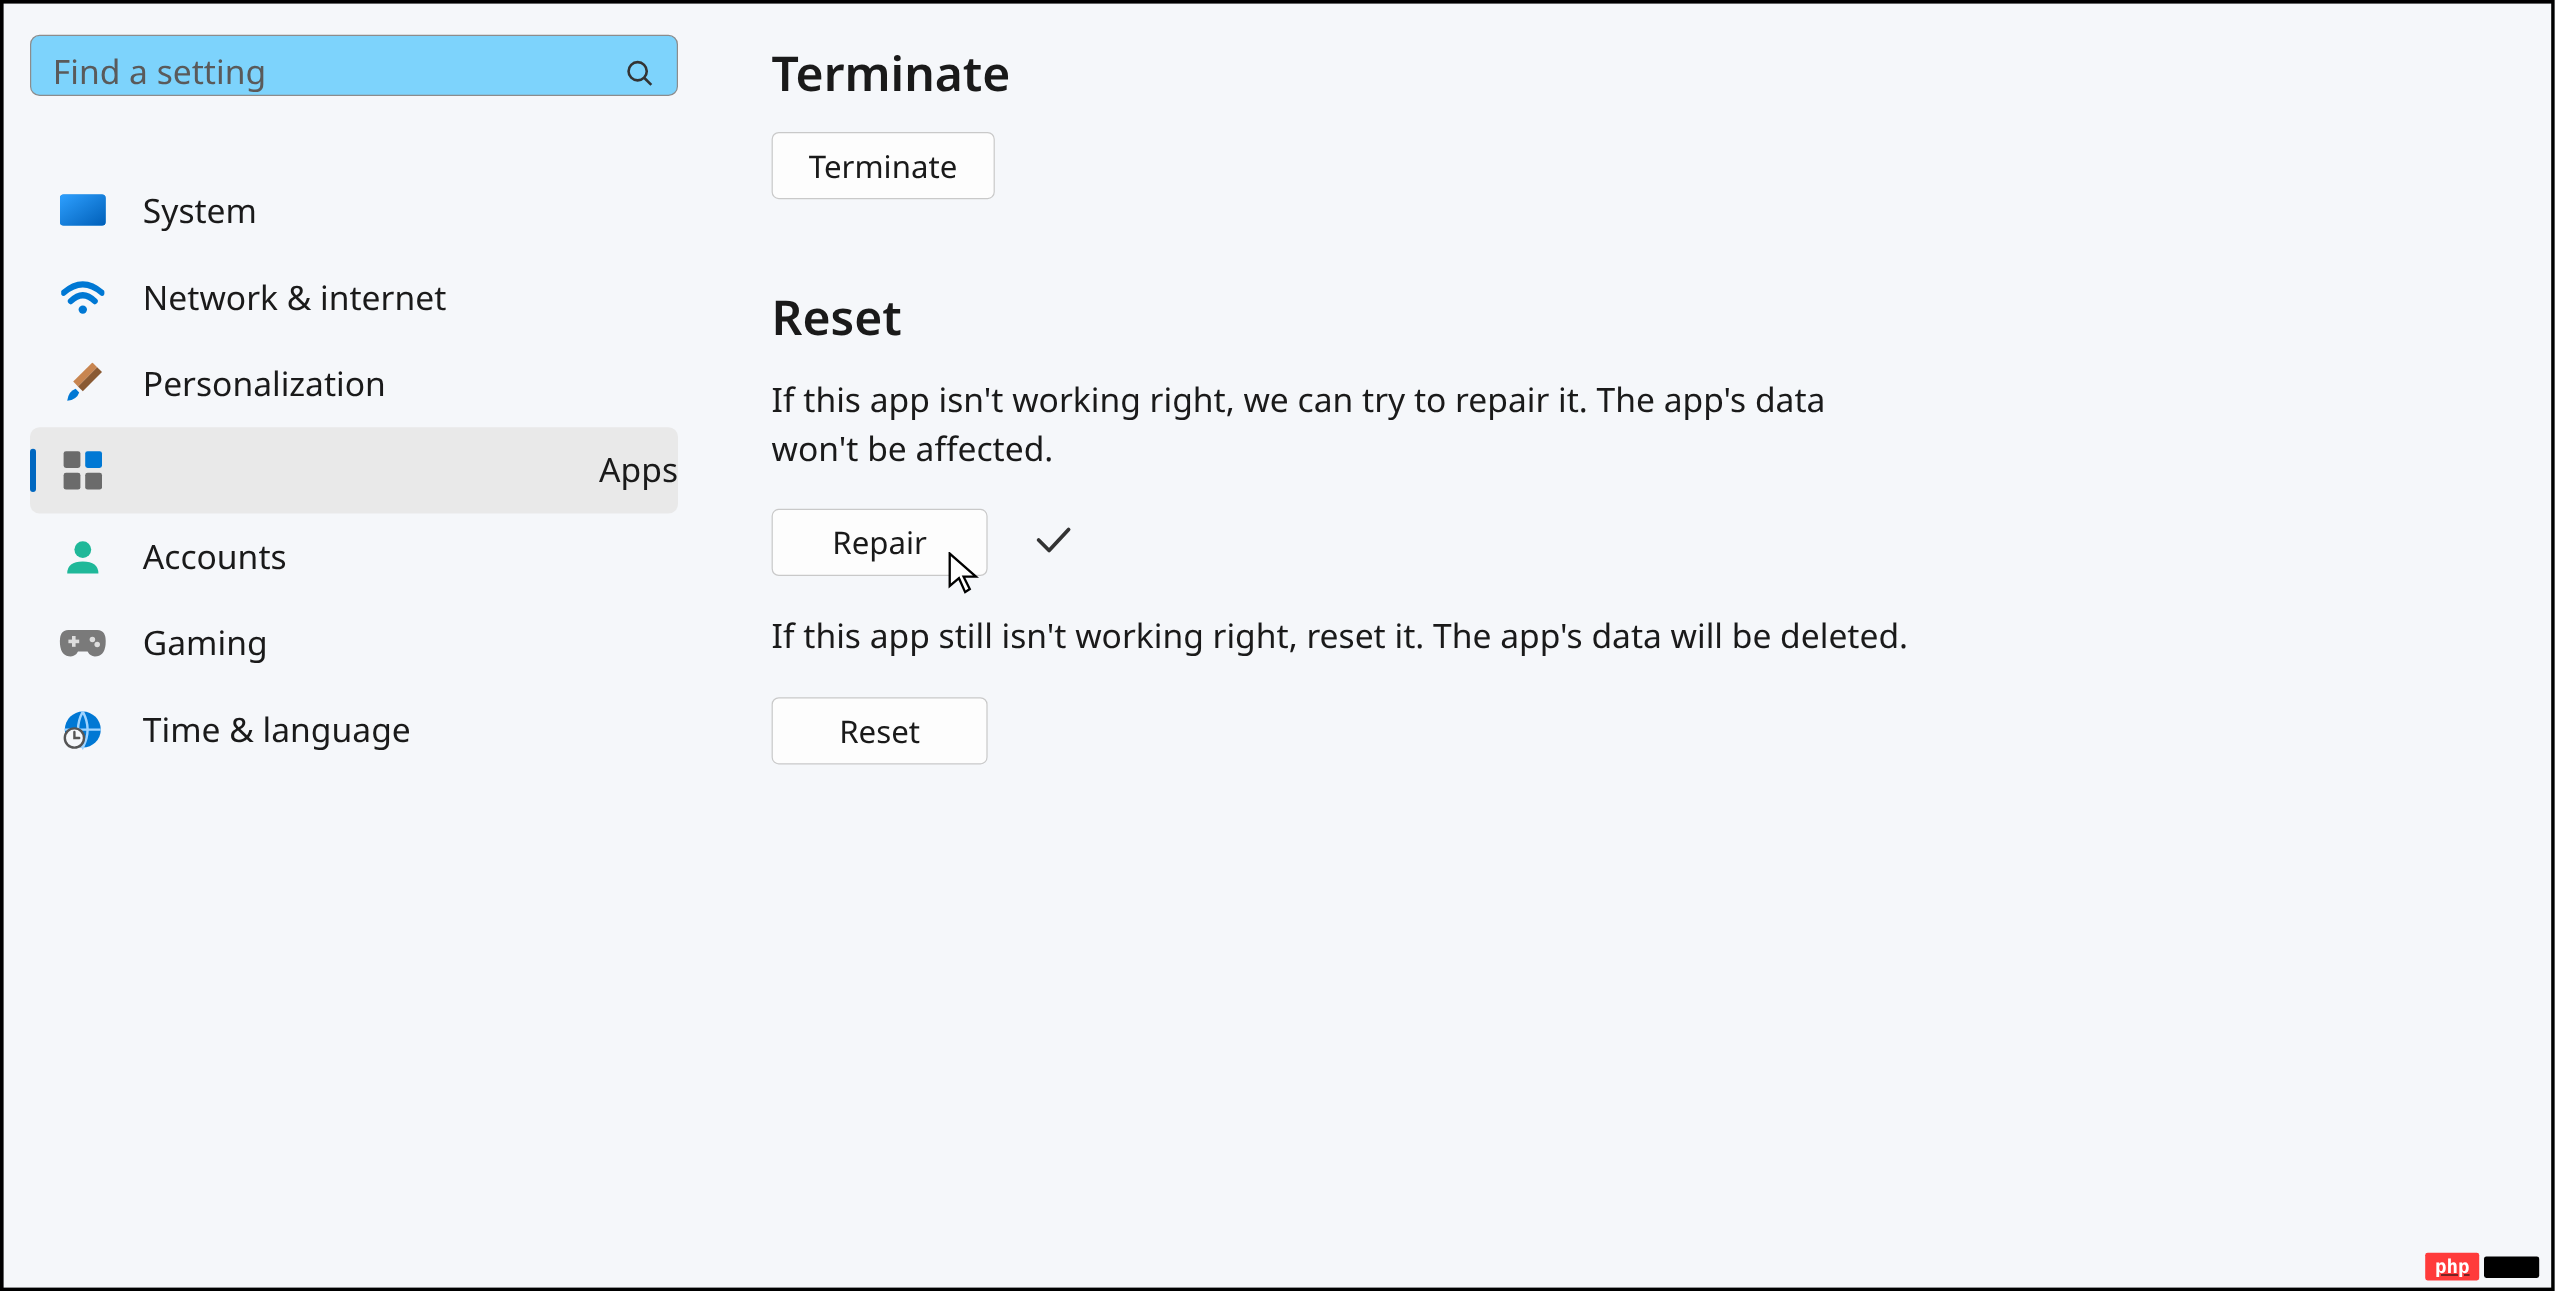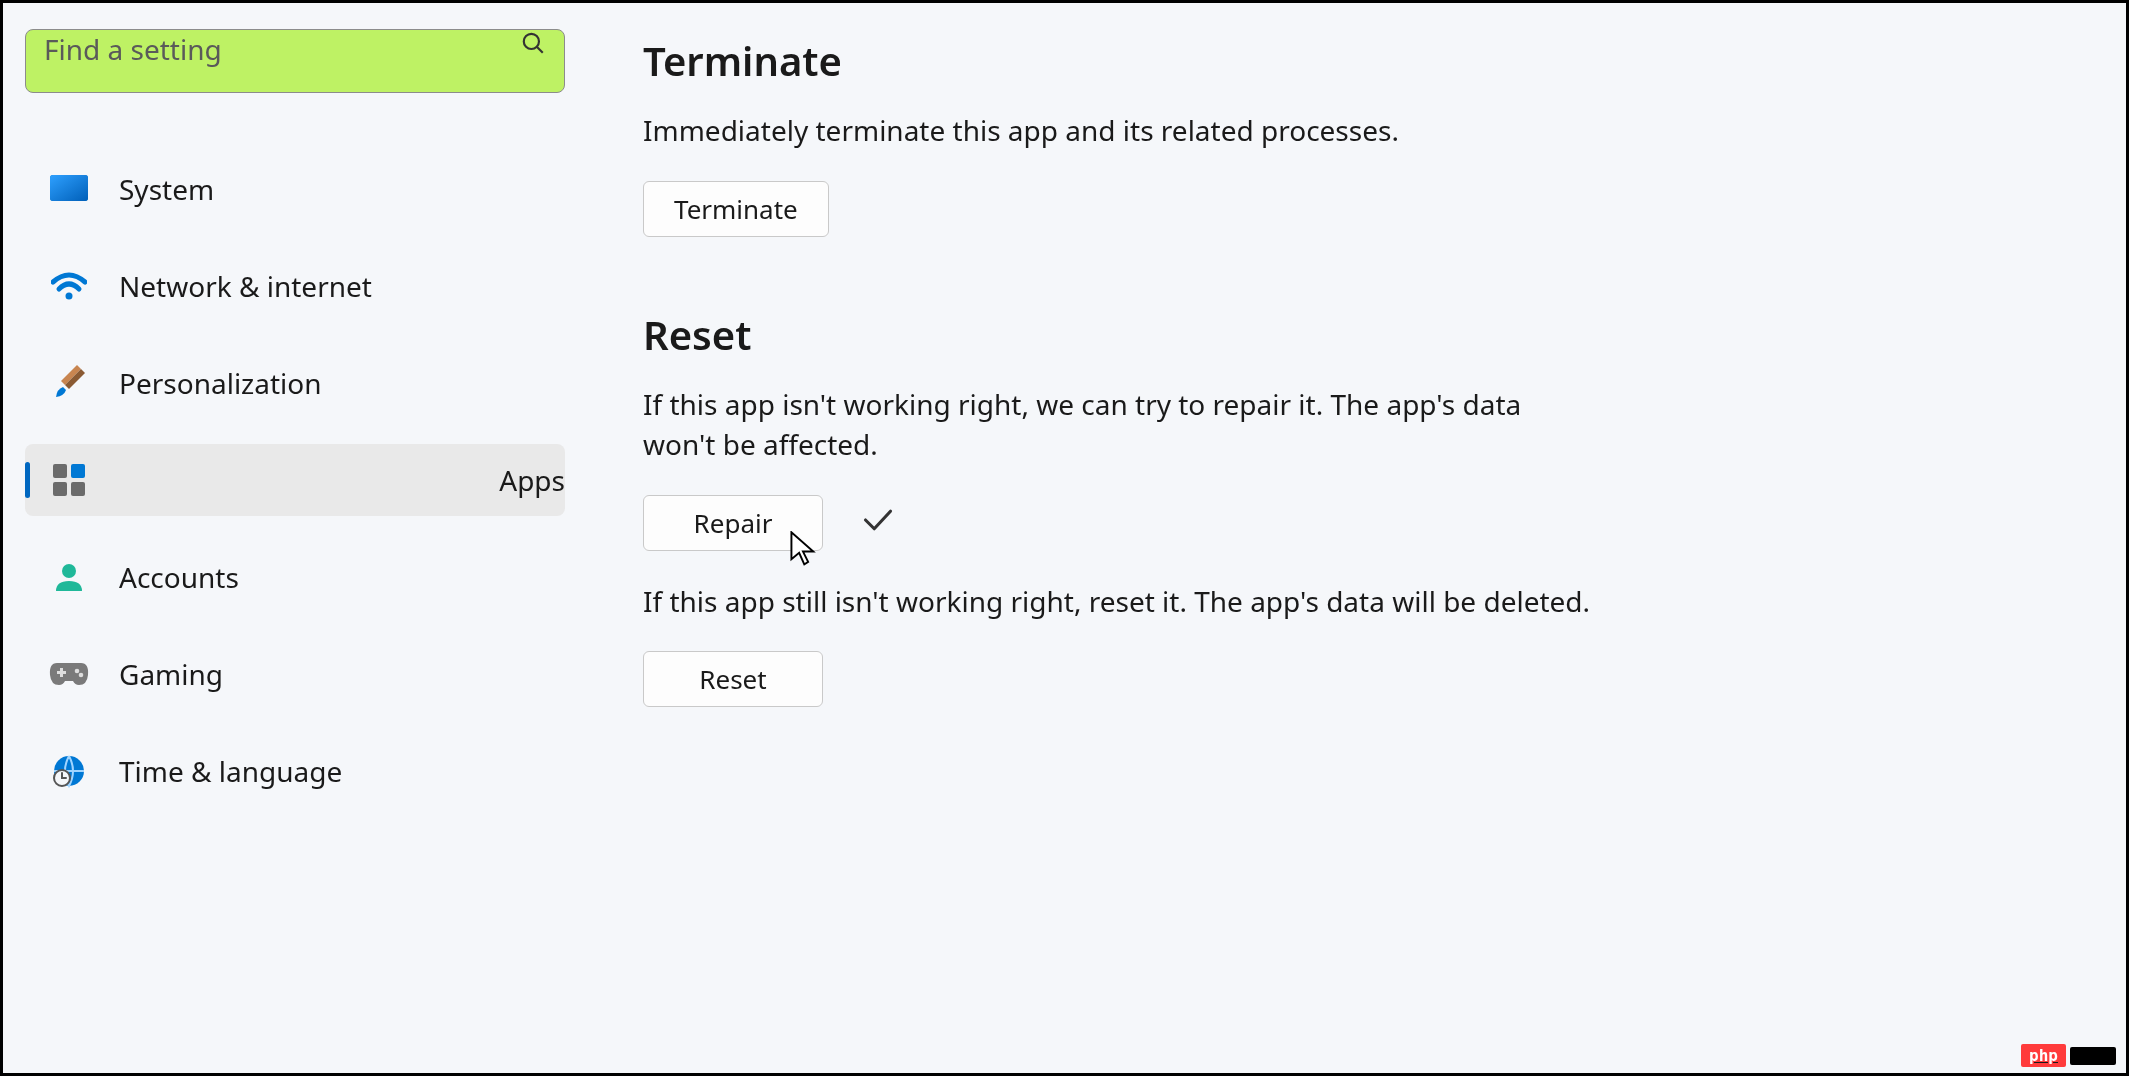--- a/index.html
+++ b/index.html
@@ -21,41 +21,41 @@
   }
   .sidebar {
     width: 580px;
     padding: 26px 18px 0 22px;
     display: flex;
     flex-direction: column;
   }
   .search-box {
     position: relative;
     width: 540px;
-    height: 64px;
+    height: 51px;
     border: 1px solid #8c8c8c;
     border-radius: 8px;
-    background: #bef264;
-    display: flex;
-    align-items: flex-start;
+    background: #7dd3fc;
+    display: flex;
+    align-items: flex-end;
     padding: 0 18px;
     margin-bottom: 60px;
   }
   .search-box input {
     flex: 1;
     border: none;
     outline: none;
     background: transparent;
     font-size: 28px;
     color: #555;
     font-family: inherit;
   }
   .search-box input::placeholder { color: #5a5a5a; }
   .search-icon svg { width: 26px; height: 26px; }
-  .nav { display: flex; flex-direction: column; gap: 25px; }
+  .nav { display: flex; flex-direction: column; gap: 0; }
   .nav-item {
     position: relative;
     height: 72px;
     border-radius: 8px;
     display: flex;
     align-items: center;
     padding-left: 22px;
     font-size: 28px;
     color: #1a1a1a;
     cursor: pointer;
@@ -258,21 +258,20 @@
         <span class="nav-label">Time &amp; language</span>
       </div>
 
     </nav>
   </div>
 
   <div class="content">
 
     <div class="section">
       <h2>Terminate</h2>
-      <p>Immediately terminate this app and its related processes.</p>
       <button class="btn">Terminate</button>
     </div>
 
     <div class="section">
       <h2>Reset</h2>
       <p>If this app isn't working right, we can try to repair it. The app's data won't be affected.</p>
 
       <div class="repair-row">
         <button class="btn">Repair</button>
         <span class="check-icon">

